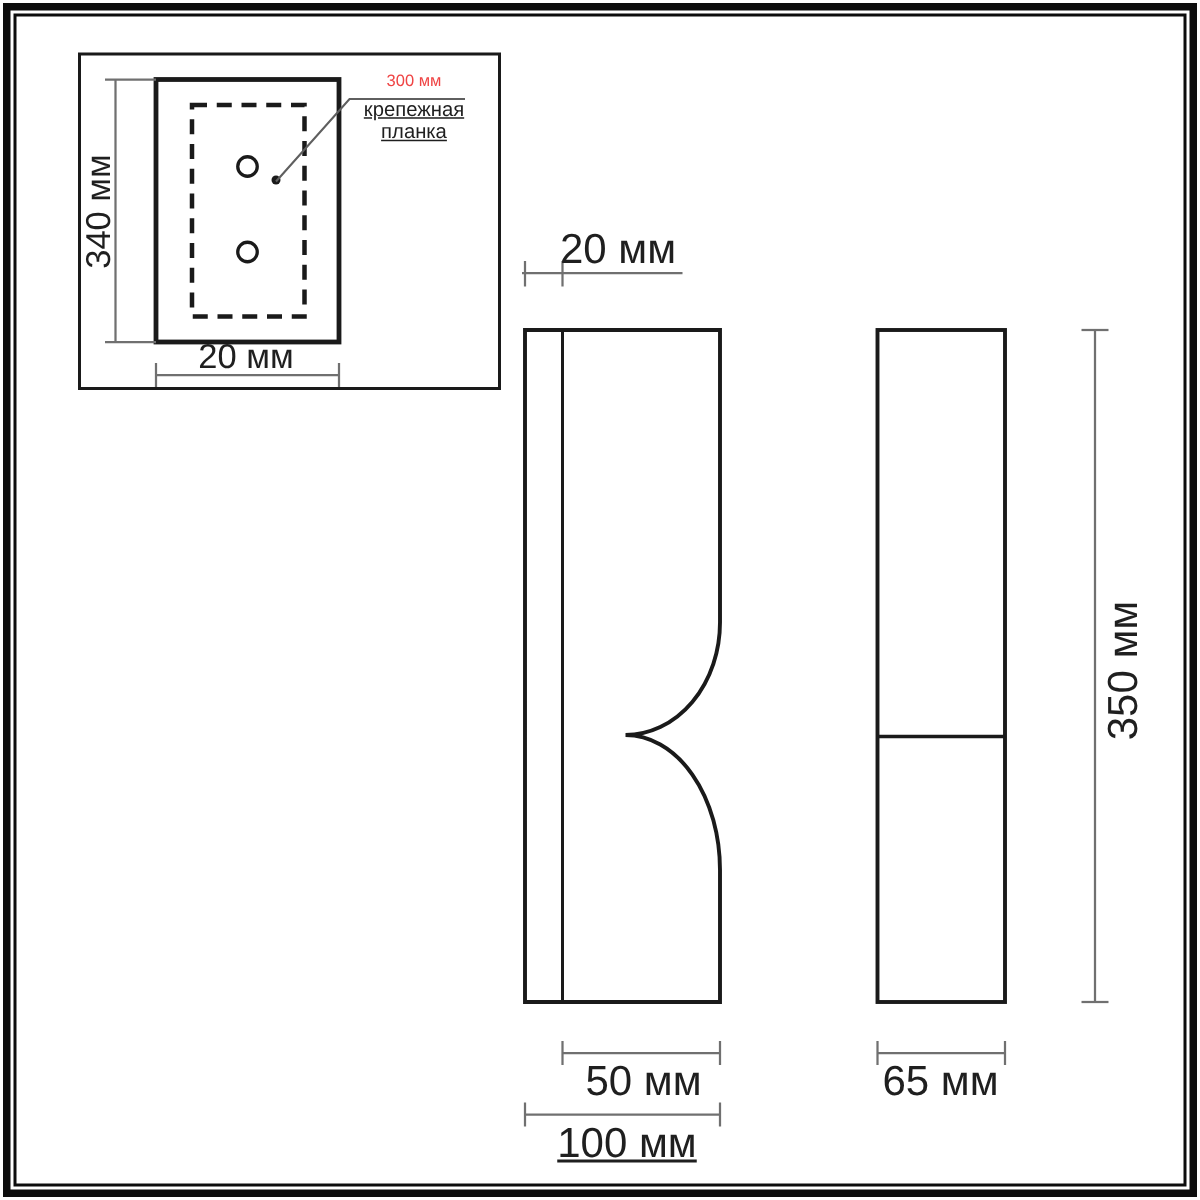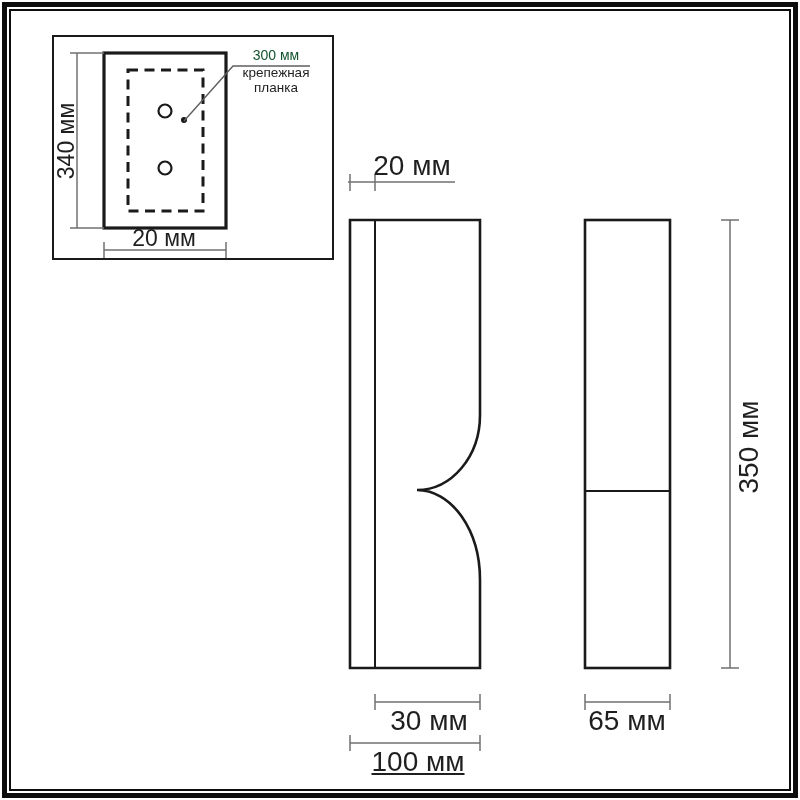--- a/index.html
+++ b/index.html
@@ -29,33 +29,34 @@
     white-space: nowrap;
     line-height: 1;
   }
   .dim-label.rot {
     transform: translate(-50%, -50%) rotate(-90deg);
   }
   .dim-label.small { font-size: 23px; }
   .leader-label {
     position: absolute;
     transform: translate(-50%, -50%);
-    font-size: 14px;
-    color: #14532d;
+    font-size: 11px;
+    color: #ef4444;
     white-space: nowrap;
     line-height: 1;
   }
   .leader-caption {
     position: absolute;
     transform: translate(-50%, -50%);
     font-size: 13.5px;
     color: #1f1f1f;
     text-align: center;
     white-space: pre-line;
     line-height: 1.1;
+    text-decoration: underline;
   }
 </style>
 </head>
 <body>
 
 <div class="frame-outer"></div>
 <div class="frame-inner"></div>
 
 <svg class="drawing" width="800" height="800" viewBox="0 0 800 800">
 
@@ -126,19 +127,19 @@
 
 <div class="dim-label small" style="left:164px; top:238px;">20 мм</div>
 
 <div class="leader-label" style="left:276px; top:55px;">300 мм</div>
 
 <div class="leader-caption" style="left:276px; top:81px;">крепежная
 планка</div>
 
 <div class="dim-label" style="left:412px; top:166px;">20 мм</div>
 
-<div class="dim-label" style="left:429px; top:721px;">30 мм</div>
+<div class="dim-label" style="left:429px; top:721px;">50 мм</div>
 
 <div class="dim-label" style="left:418px; top:762px;text-decoration:underline;">100 мм</div>
 
 <div class="dim-label" style="left:627px; top:721px;">65 мм</div>
 
 <div class="dim-label rot" style="left:749px; top:447px;">350 мм</div>
 
 </body></html>

